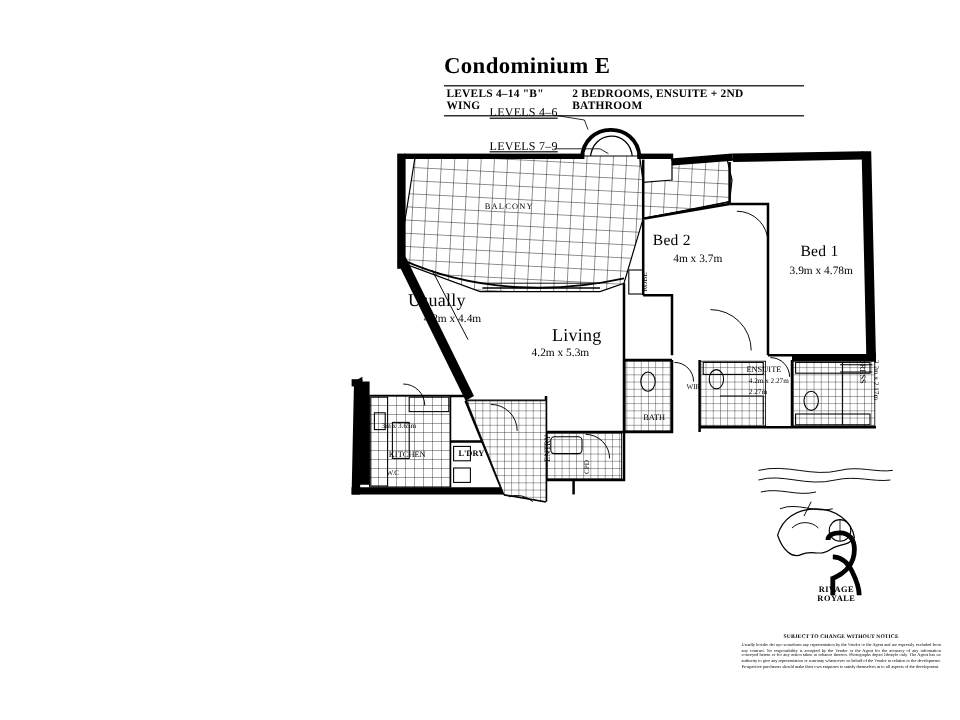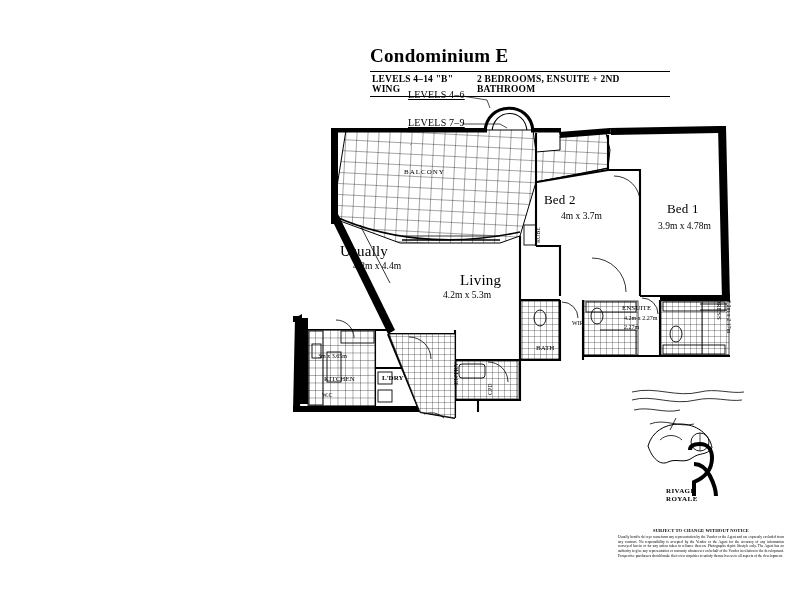--- a/index.html
+++ b/index.html
@@ -101,21 +101,21 @@
   .disclaimer .db {
     font-size: 3.6px;
     line-height: 1.32;
     text-align: justify;
   }
   .logo-text {
     position: absolute;
     left: 666px;
     top: 487px;
     width: 62px;
-    text-align: left;
+    text-align: center;
     font-size: 7px;
     font-weight: bold;
     letter-spacing: 0.4px;
     font-family: "Liberation Serif", serif;
   }
 </style>
 </head>
 <body>
 
 <div class="page">

